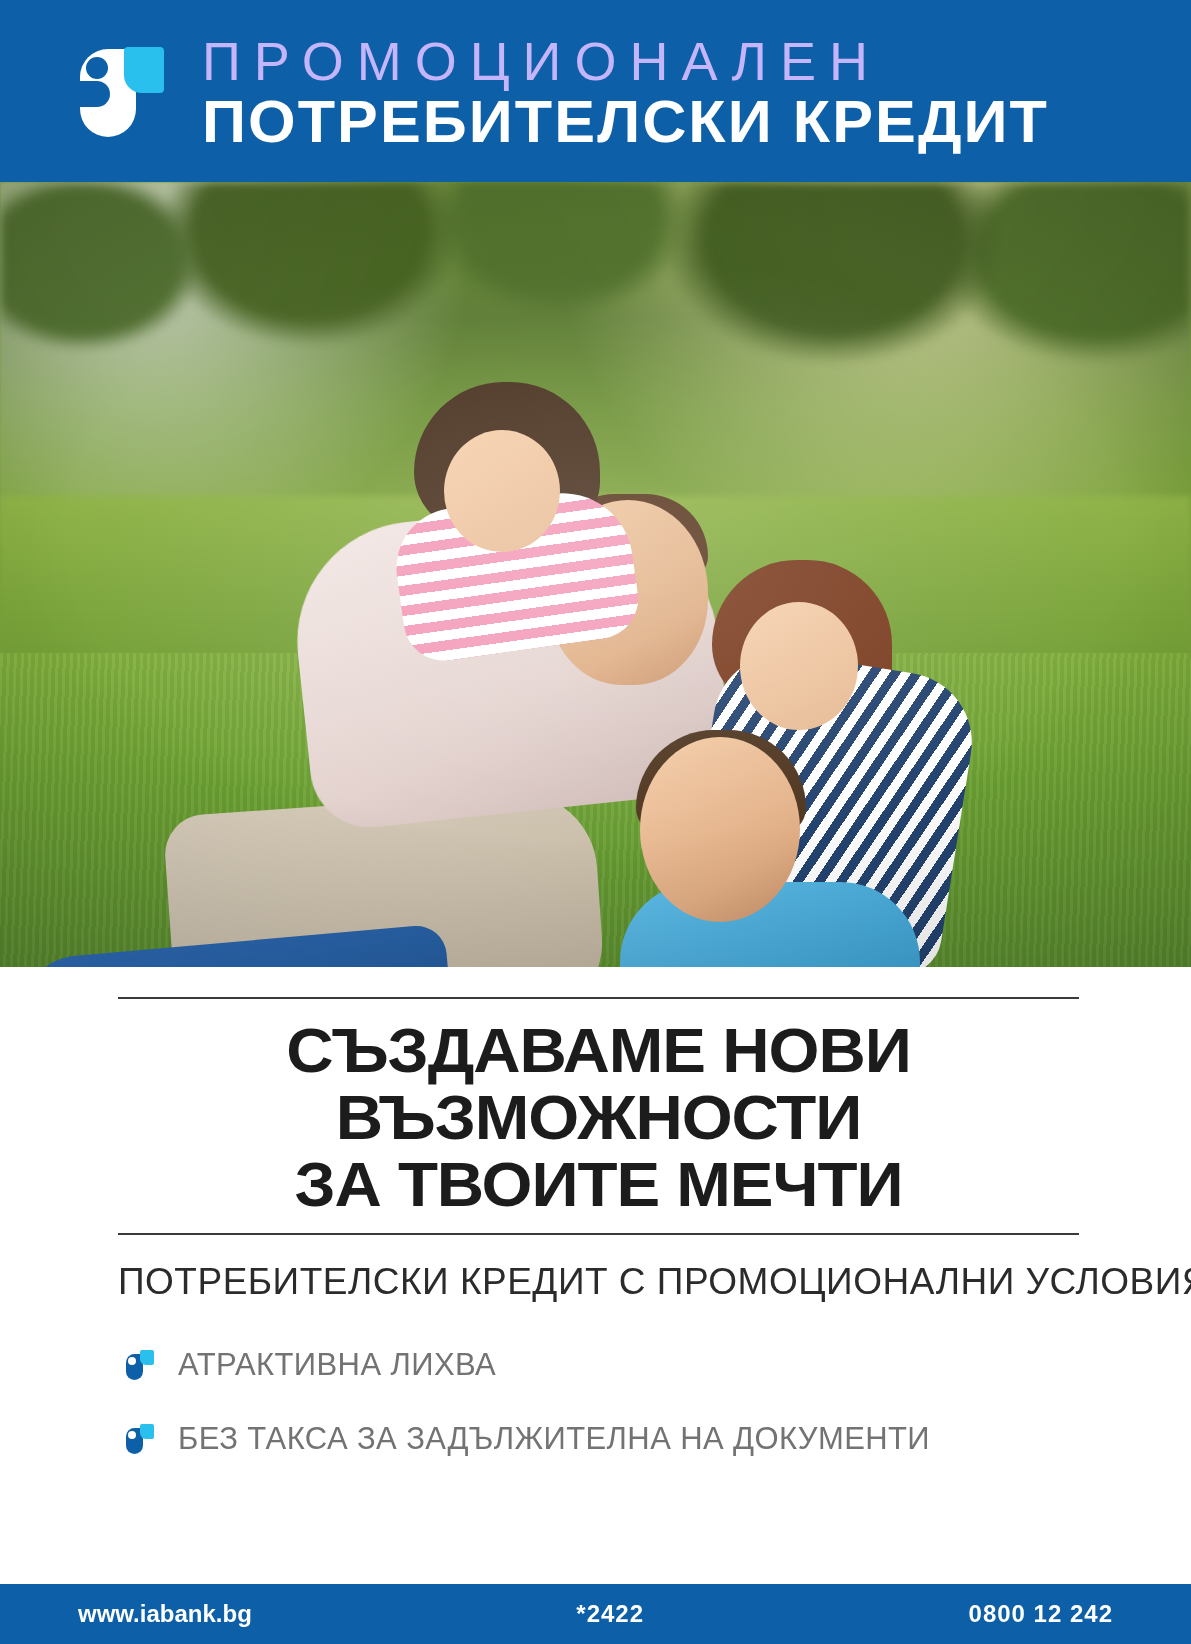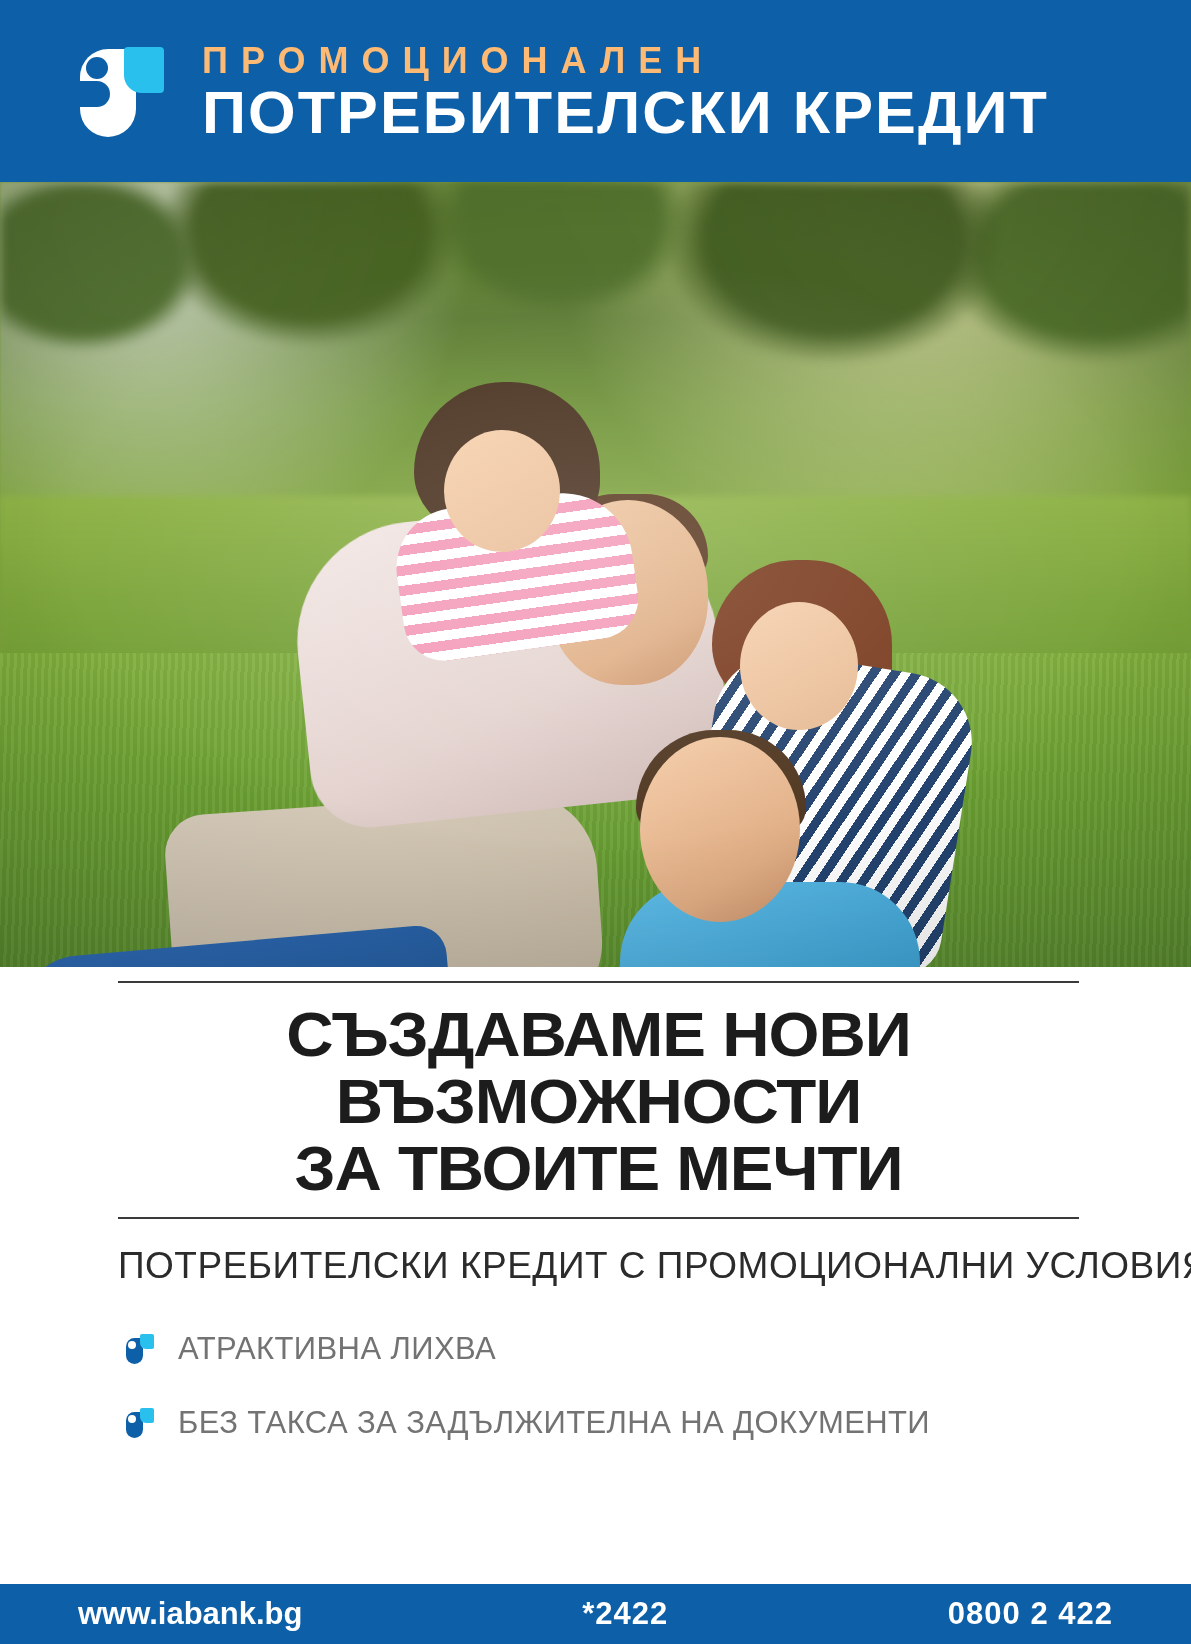--- a/index.html
+++ b/index.html
@@ -70,23 +70,23 @@
     border-radius: 50%;
   }
 
   .header-titles {
     display: flex;
     flex-direction: column;
     justify-content: center;
     padding-top: 4px;
   }
   .header-line1 {
-    color: #fdba74;
-    font-size: 36px;
-    font-weight: bold;
+    color: #c4b5fd;
+    font-size: 54px;
+    font-weight: normal;
     letter-spacing: 13px;
     line-height: 1.06;
     white-space: nowrap;
   }
   .header-line2 {
     color: #ffffff;
     font-size: 60px;
     font-weight: bold;
     letter-spacing: 2px;
     line-height: 1.05;
@@ -219,21 +219,21 @@
   }
   .ph-vignette {
     position: absolute; inset: 0;
     background: radial-gradient(ellipse 80% 70% at 50% 45%, rgba(0,0,0,0) 55%, rgba(0,0,0,0.16) 100%);
   }
 
   
   .content {
     flex: 1 1 auto;
     position: relative;
-    padding: 14px 112px 0 118px;
+    padding: 30px 112px 0 118px;
     background: #ffffff;
   }
 
   .rule {
     height: 2px;
     background: #3a3a3a;
     width: 100%;
   }
   .rule.top { margin-bottom: 18px; }
   .rule.bottom { margin-top: 16px; }
@@ -307,21 +307,21 @@
 
   
   .footer {
     flex: 0 0 auto;
     height: 60px;
     background: #0d5fa8;
     display: flex;
     align-items: center;
     color: #ffffff;
     font-weight: bold;
-    font-size: 31px;
+    font-size: 24px;
     padding: 0 78px;
   }
   .footer-left { flex: 0 0 auto; }
   .footer-center { flex: 1 1 auto; text-align: center; letter-spacing: 1px; }
   .footer-right { flex: 0 0 auto; letter-spacing: 1px; }
 </style>
 </head>
 <body>
 
 <div class="poster">
@@ -395,16 +395,16 @@
         <span class="bullet-text">БЕЗ ТАКСА ЗА ЗАДЪЛЖИТЕЛНА НА ДОКУМЕНТИ</span>
       </div>
 
 
     </div>
   </div>
 
   <div class="footer">
     <span class="footer-left">www.iabank.bg</span>
     <span class="footer-center">*2422</span>
-    <span class="footer-right">0800 2 422</span>
+    <span class="footer-right">0800 12 242</span>
   </div>
 
 </div>
 
 </body></html>

